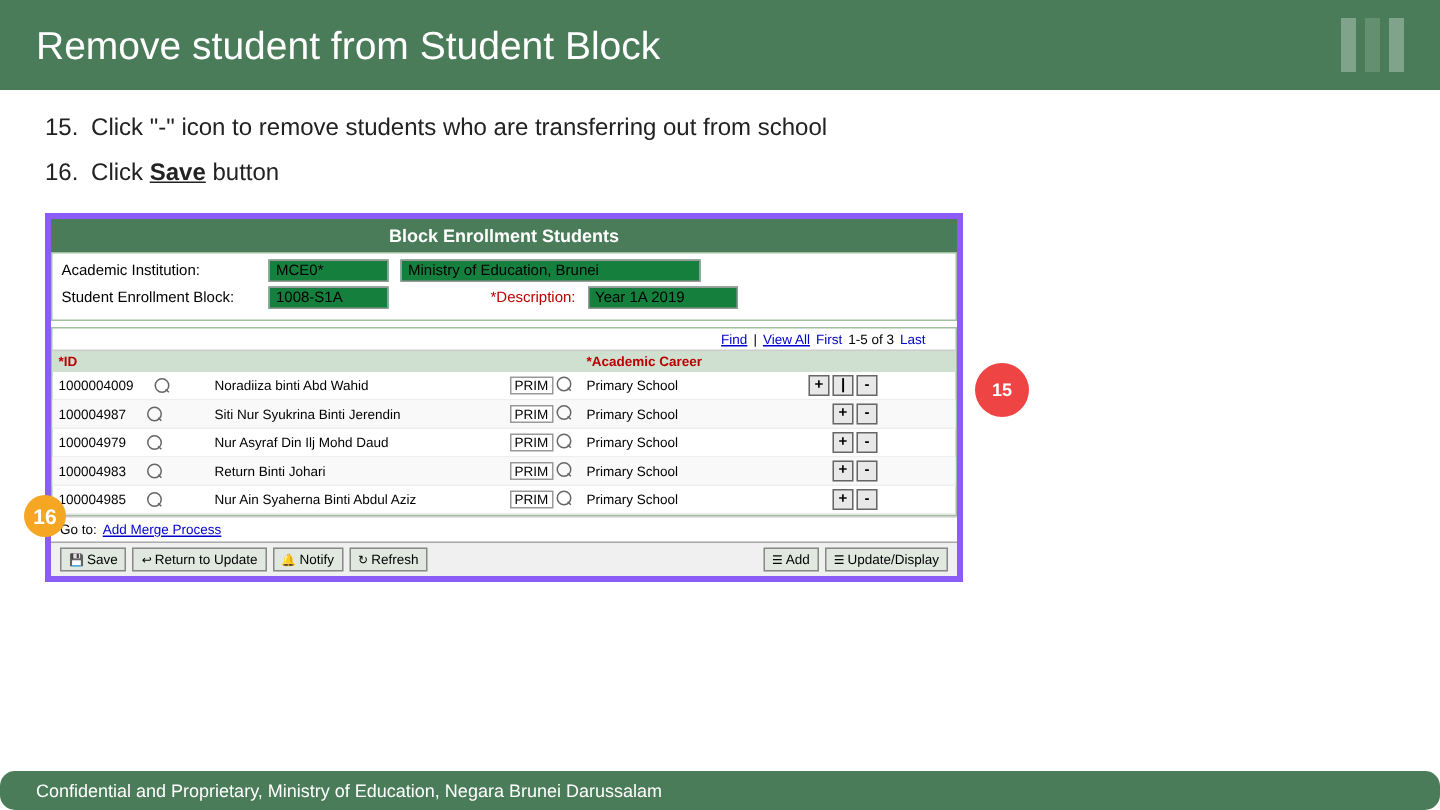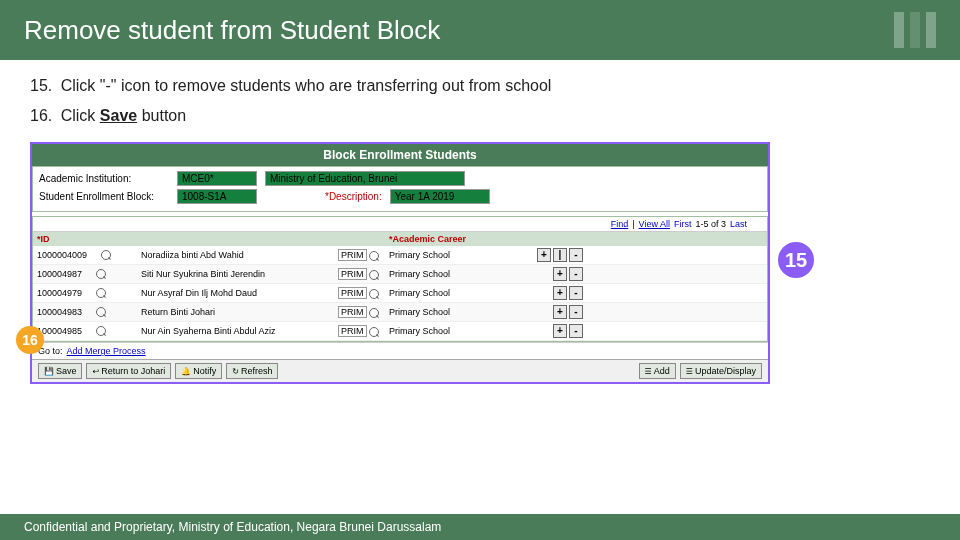--- a/index.html
+++ b/index.html
@@ -49,23 +49,23 @@
     }
     .instruction span.num {
       margin-right: 4px;
     }
     .instruction span.underline {
       text-decoration: underline;
       font-weight: bold;
     }
 
     .panel {
-      border: 2px solid #8b5cf6;
+      border: 4px solid #8b5cf6;
       background: #fff;
-      width: 740px;
+      width: 612px;
       font-size: 10px;
       font-family: Arial, sans-serif;
     }
 
     .panel-header {
       background: #4a7c59;
       color: #fff;
       font-size: 12px;
       font-weight: bold;
       padding: 4px 8px;
@@ -166,21 +166,21 @@
       width: 3px;
       height: 1px;
       background: #666;
       bottom: 0;
       right: -1px;
       transform: rotate(45deg);
     }
 
     .prim-box {
       display: flex;
-      align-items: flex-end;
+      align-items: flex-start;
       gap: 2px;
       padding-left: 13px;
     }
     .prim-label {
       border: 1px solid #999;
       padding: 0 2px;
       font-size: 9px;
       background: #fff;
     }
 
@@ -204,24 +204,24 @@
     }
 
     
     .circle-badge {
       position: absolute;
       right: -30px;
       top: 50%;
       transform: translateY(-50%);
       width: 36px;
       height: 36px;
-      background: #8b5cf6;
+      background: #ef4444;
       border-radius: 50%;
       color: #fff;
-      font-size: 20px;
+      font-size: 12px;
       font-weight: bold;
       display: flex;
       align-items: center;
       justify-content: center;
     }
 
     
     .panel-footer {
       border-top: 1px solid #ccc;
       padding: 3px 6px;
@@ -286,20 +286,21 @@
     .footer {
       background: #4a7c59;
       color: #fff;
       font-size: 12px;
       padding: 6px 24px;
       position: absolute;
       bottom: 0;
       left: 0;
       width: 960px;
       text-align: left;
+      border-radius: 10px;
     }
   </style>
 </head>
 <body>
 
 <div class="header">
   <span class="header-title">Remove student from Student Block</span>
   <div class="header-decoration">
     <div class="header-dec-bar"></div>
     <div class="header-dec-bar light"></div>
@@ -455,21 +456,21 @@
       </div>
 
       <div class="toolbar">
         <div class="toolbar-left">
           <button class="toolbar-btn">
             <span class="btn-icon">💾</span>
             <span>Save</span>
           </button>
           <button class="toolbar-btn">
             <span class="btn-icon">↩</span>
-            <span>Return to Johari</span>
+            <span>Return to Update</span>
           </button>
           <button class="toolbar-btn">
             <span class="btn-icon">🔔</span>
             <span>Notify</span>
           </button>
           <button class="toolbar-btn">
             <span class="btn-icon">↻</span>
             <span>Refresh</span>
           </button>
         </div>

